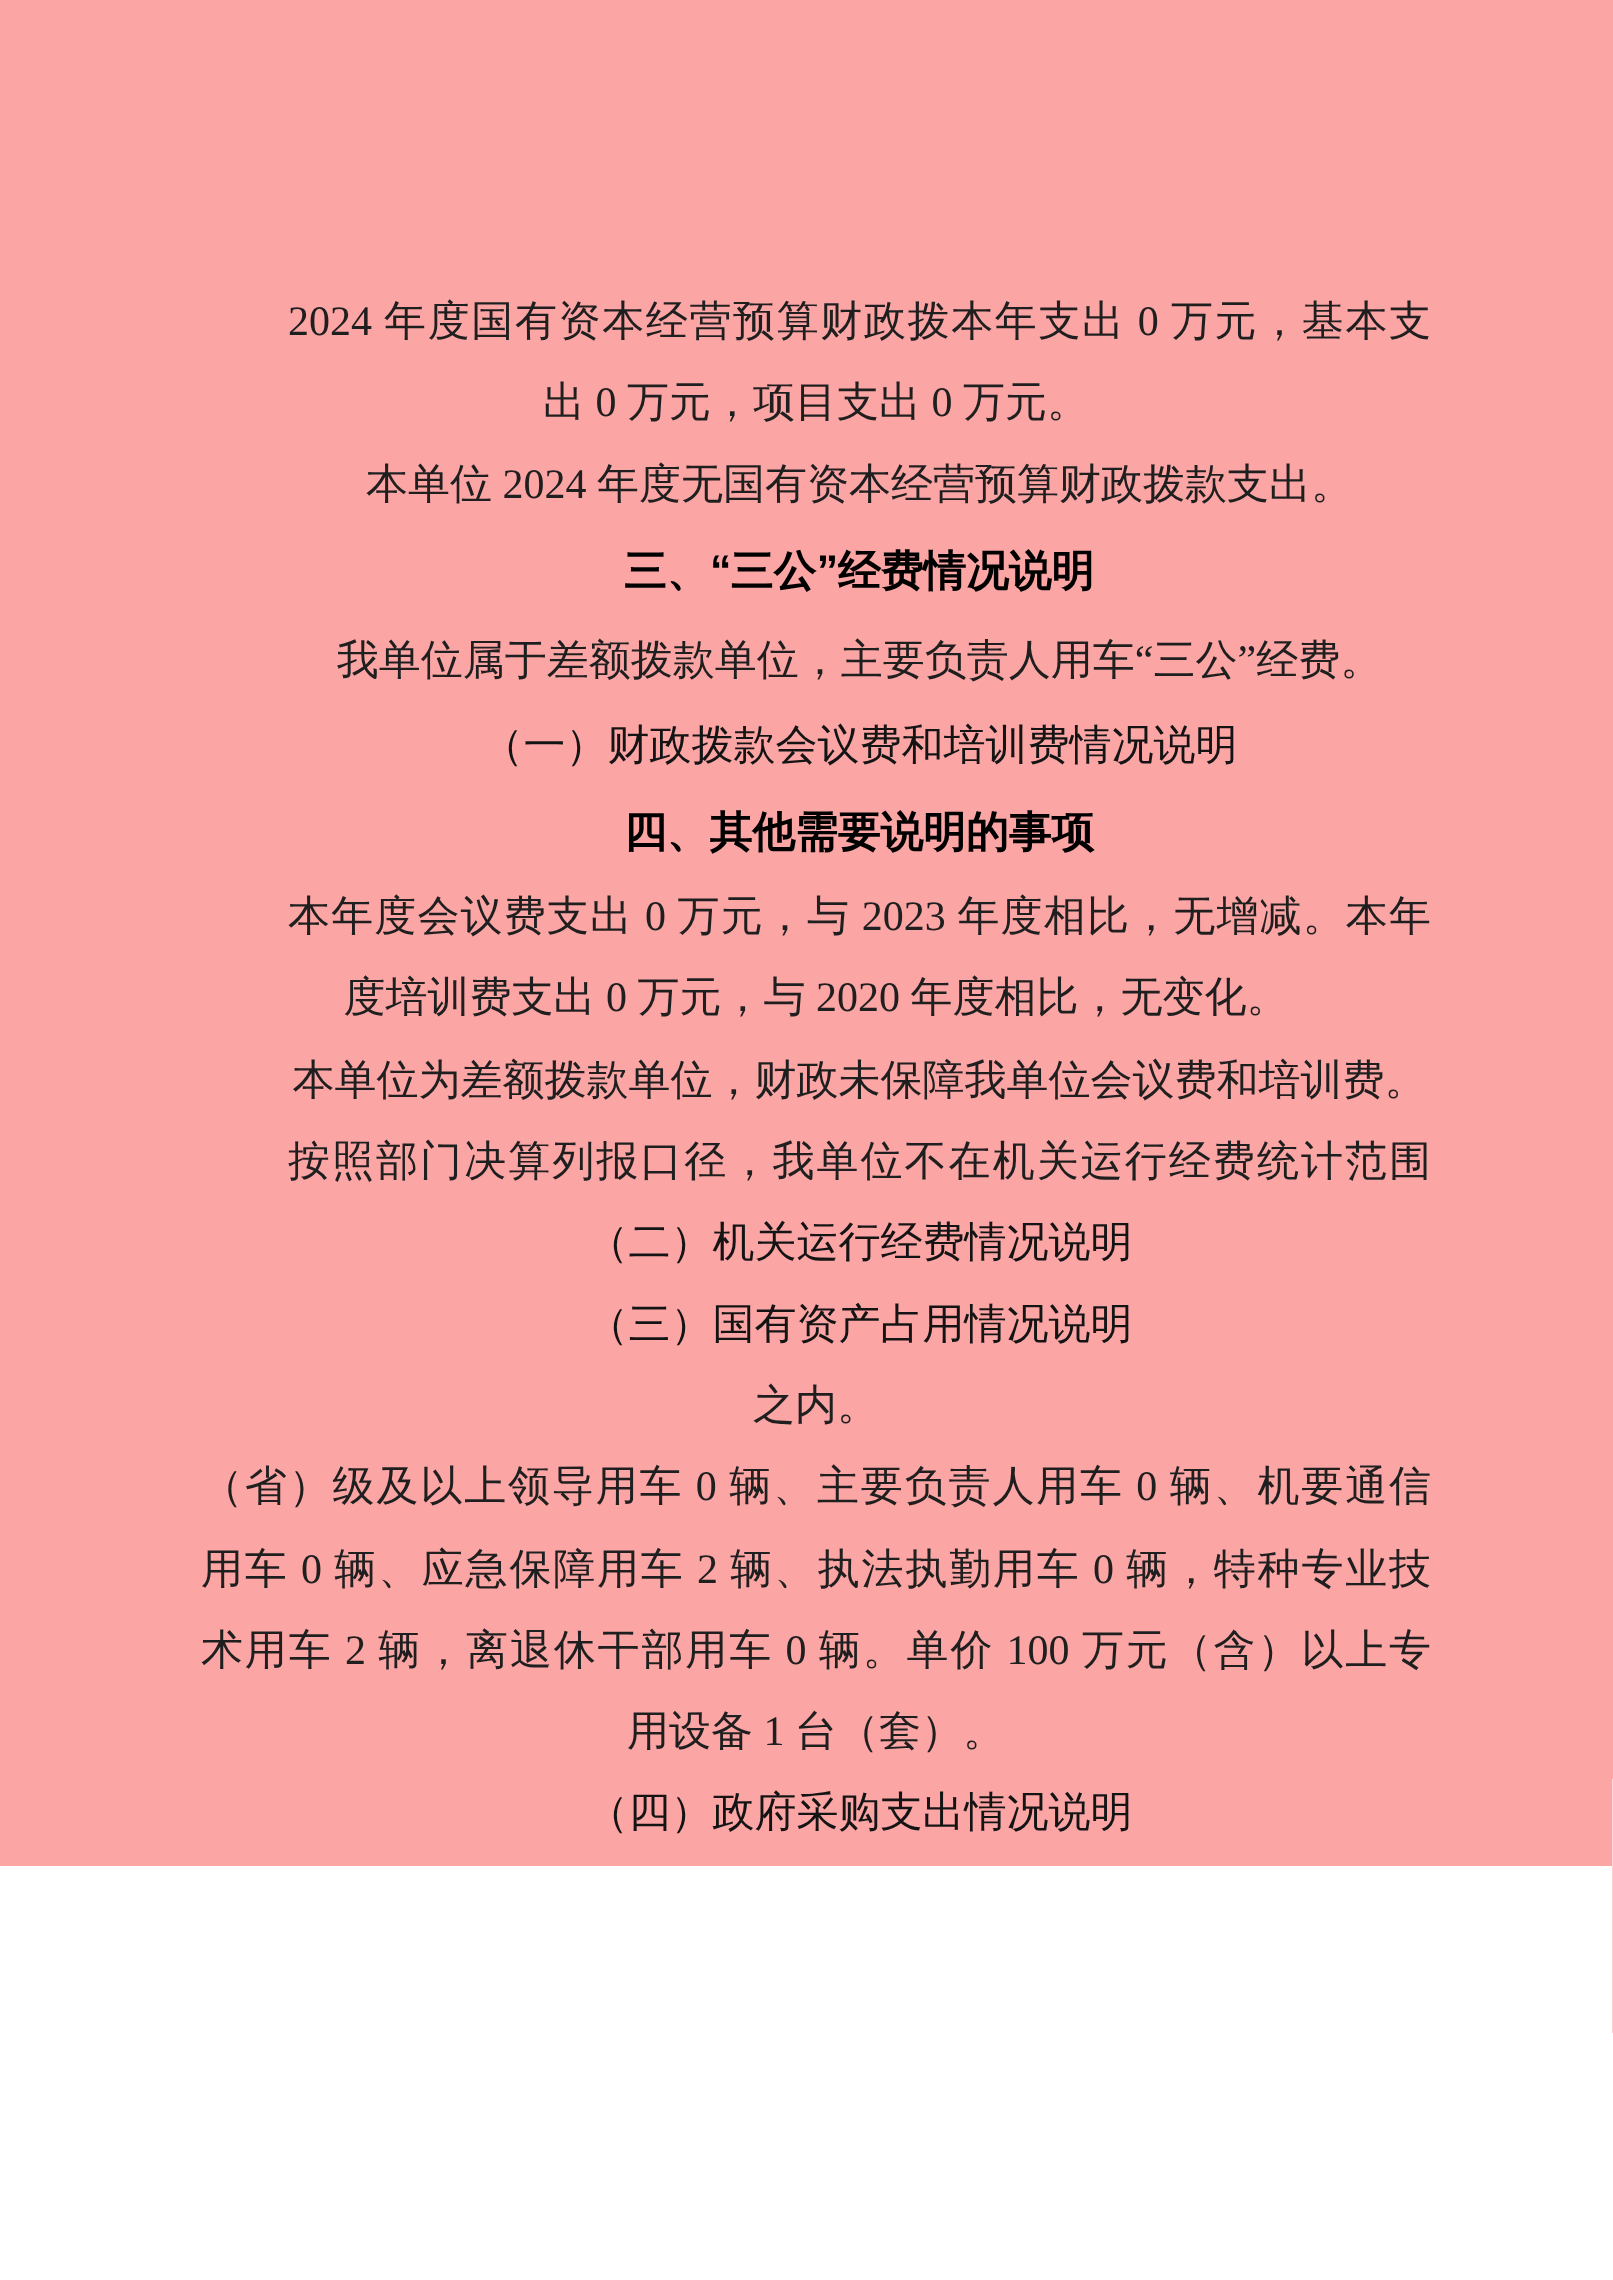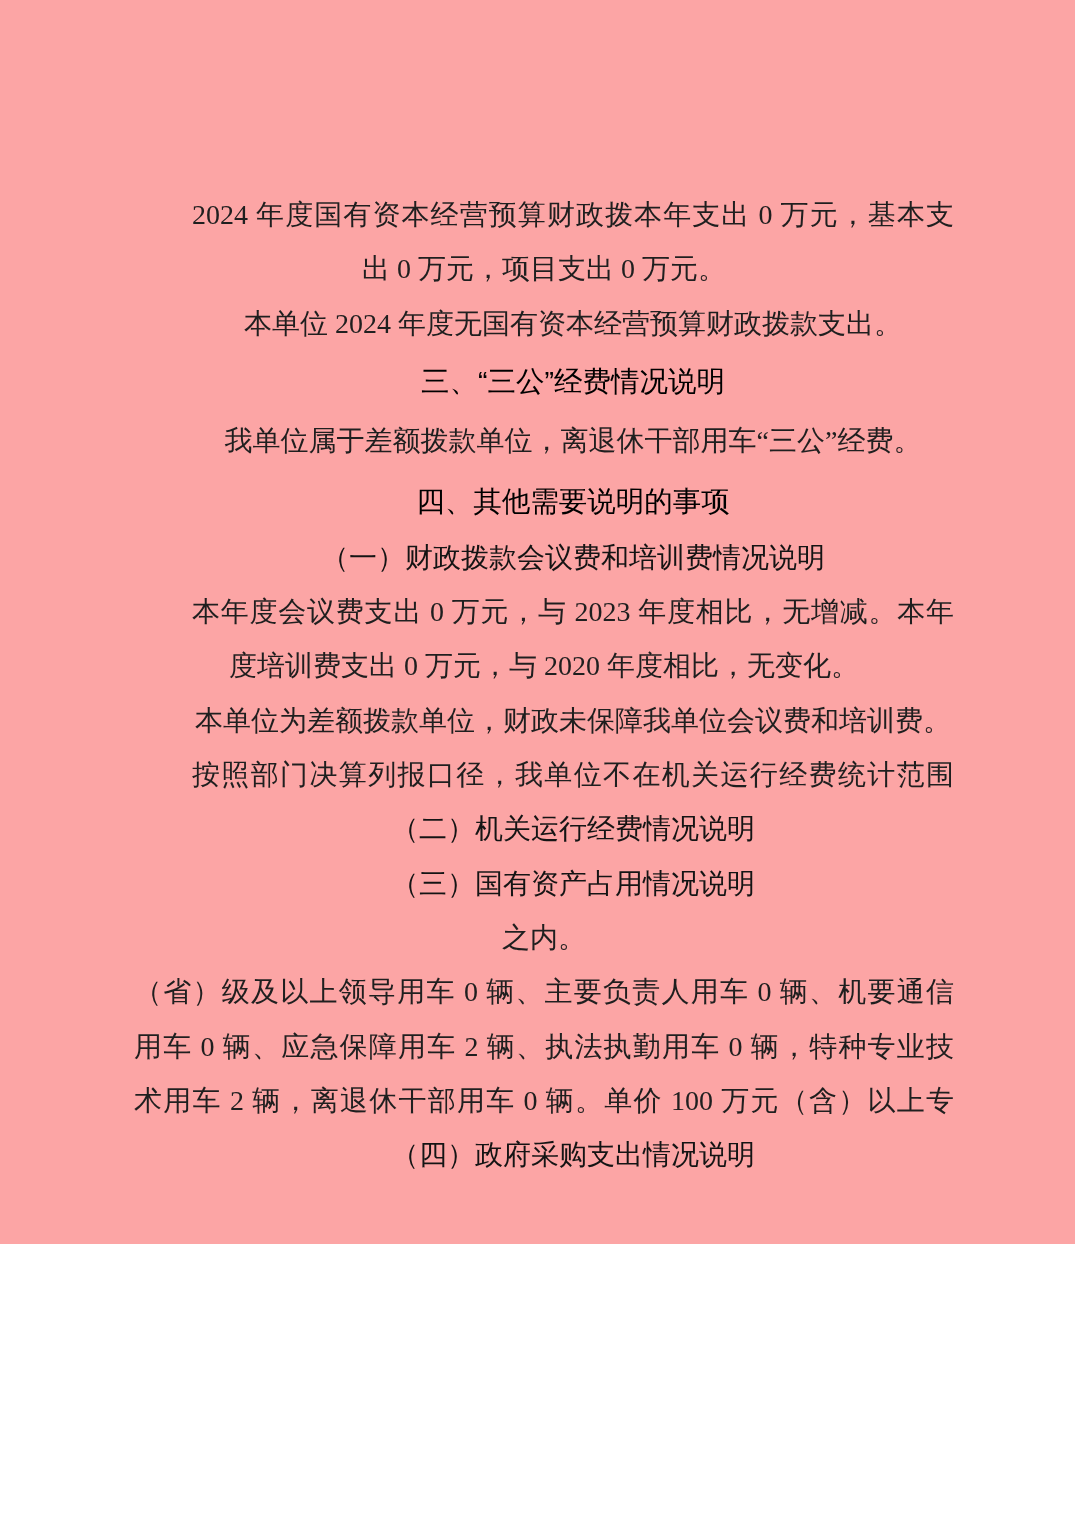--- a/index.html
+++ b/index.html
@@ -35,21 +35,21 @@
   }
   .line.indent {
     padding-left: 58px;
   }
   .line.justify {
     text-align: justify;
     text-align-last: justify;
   }
   .line.heading {
     font-family: "Liberation Sans", "DejaVu Sans", sans-serif;
-    font-weight: 400;
+    font-weight: 700;
     color: #000000;
     font-size: 28.5px;
   }
   .line.subheading {
     font-family: "Liberation Serif", "DejaVu Serif", serif;
     color: #141414;
   }
   .footer {
     position: absolute;
     left: 0;
@@ -64,31 +64,32 @@
 </style>
 </head>
 <body>
 
 <div class="page">
   <main class="content" id="content">
       <div class="line body indent justify">2024 年度国有资本经营预算财政拨本年支出 0 万元，基本支</div>
       <div class="line body">出 0 万元，项目支出 0 万元。</div>
       <div class="line body indent">本单位 2024 年度无国有资本经营预算财政拨款支出。</div>
       <div class="line heading indent tall">三、“三公”经费情况说明</div>
-      <div class="line body indent tall">我单位属于差额拨款单位，离退休干部用车“三公”经费。</div>
+      <div class="line body indent tall">我单位属于差额拨款单位，主要负责人用车“三公”经费。</div>
+      <div class="line subheading indent">（一）财政拨款会议费和培训费情况说明</div>
       <div class="line heading indent tall">四、其他需要说明的事项</div>
-      <div class="line subheading indent">（一）财政拨款会议费和培训费情况说明</div>
       <div class="line body indent justify">本年度会议费支出 0 万元，与 2023 年度相比，无增减。本年</div>
       <div class="line body">度培训费支出 0 万元，与 2020 年度相比，无变化。</div>
       <div class="line body indent">本单位为差额拨款单位，财政未保障我单位会议费和培训费。</div>
       <div class="line body indent justify">按照部门决算列报口径，我单位不在机关运行经费统计范围</div>
       <div class="line subheading indent">（二）机关运行经费情况说明</div>
       <div class="line subheading indent">（三）国有资产占用情况说明</div>
       <div class="line body">之内。</div>
       <div class="line body justify">（省）级及以上领导用车 0 辆、主要负责人用车 0 辆、机要通信</div>
       <div class="line body justify">用车 0 辆、应急保障用车 2 辆、执法执勤用车 0 辆，特种专业技</div>
       <div class="line body justify">术用车 2 辆，离退休干部用车 0 辆。单价 100 万元（含）以上专</div>
+      <div class="line body">用设备 1 台（套）。</div>
       <div class="line subheading indent">（四）政府采购支出情况说明</div>
     </main>
   <footer class="footer">
     <span>– 5 –</span>
   </footer>
 </div>
 
 </body></html>

